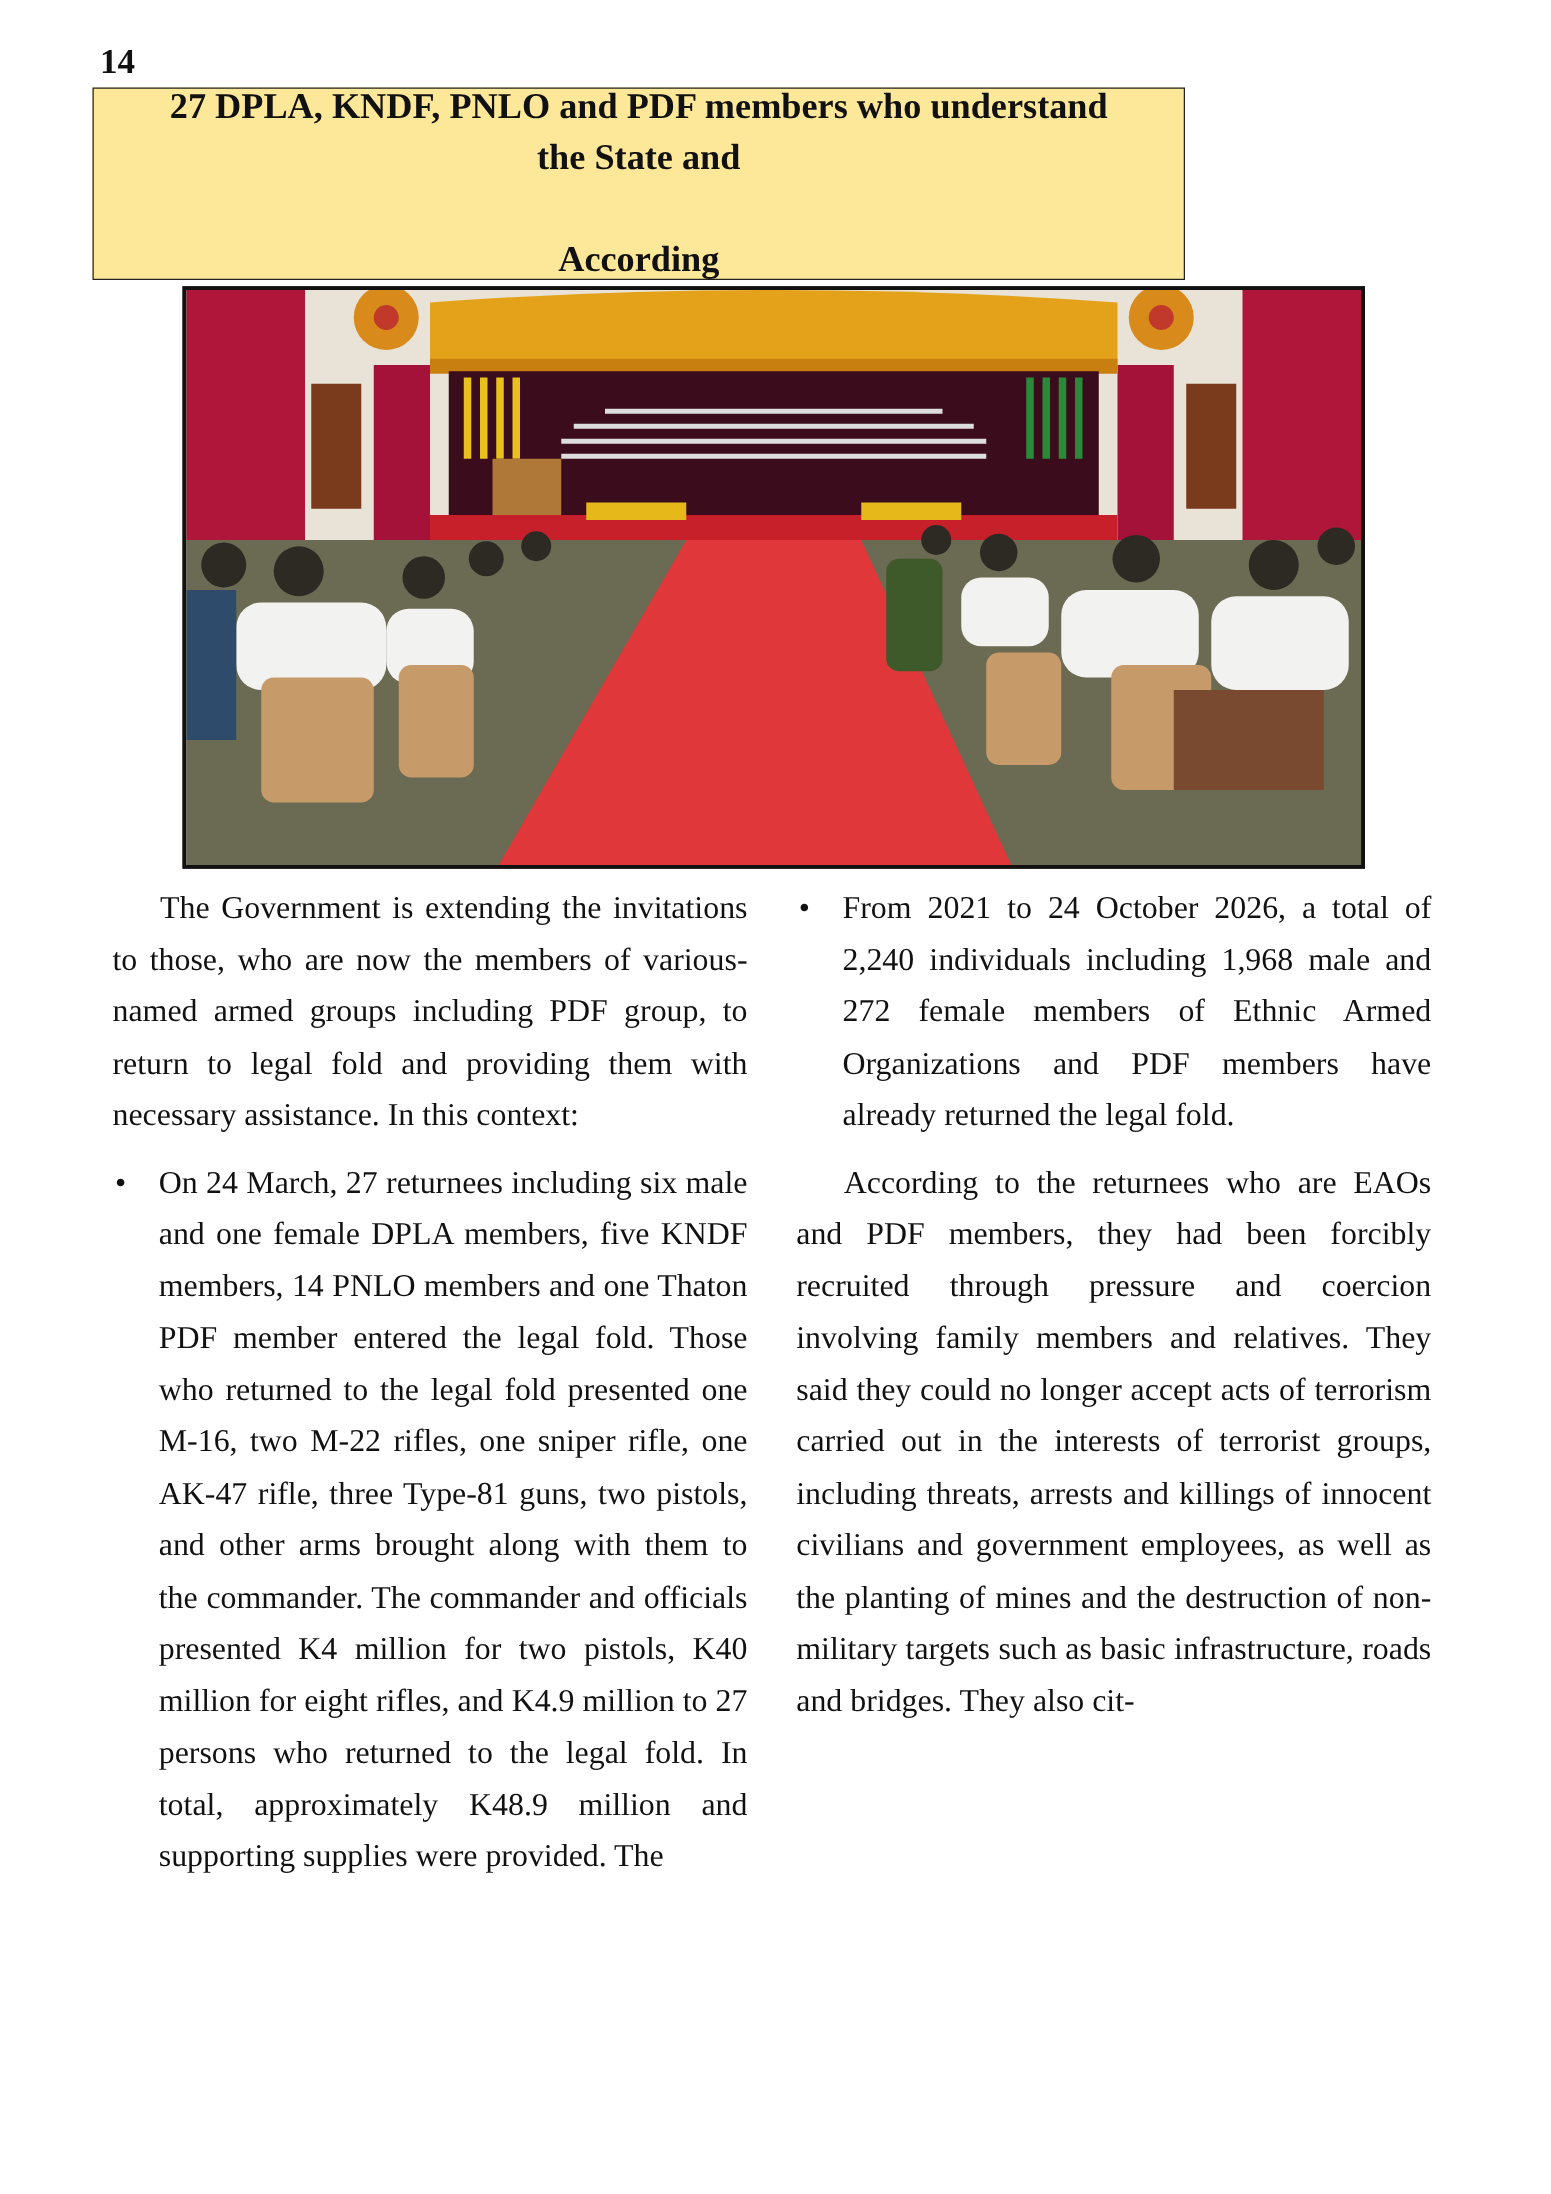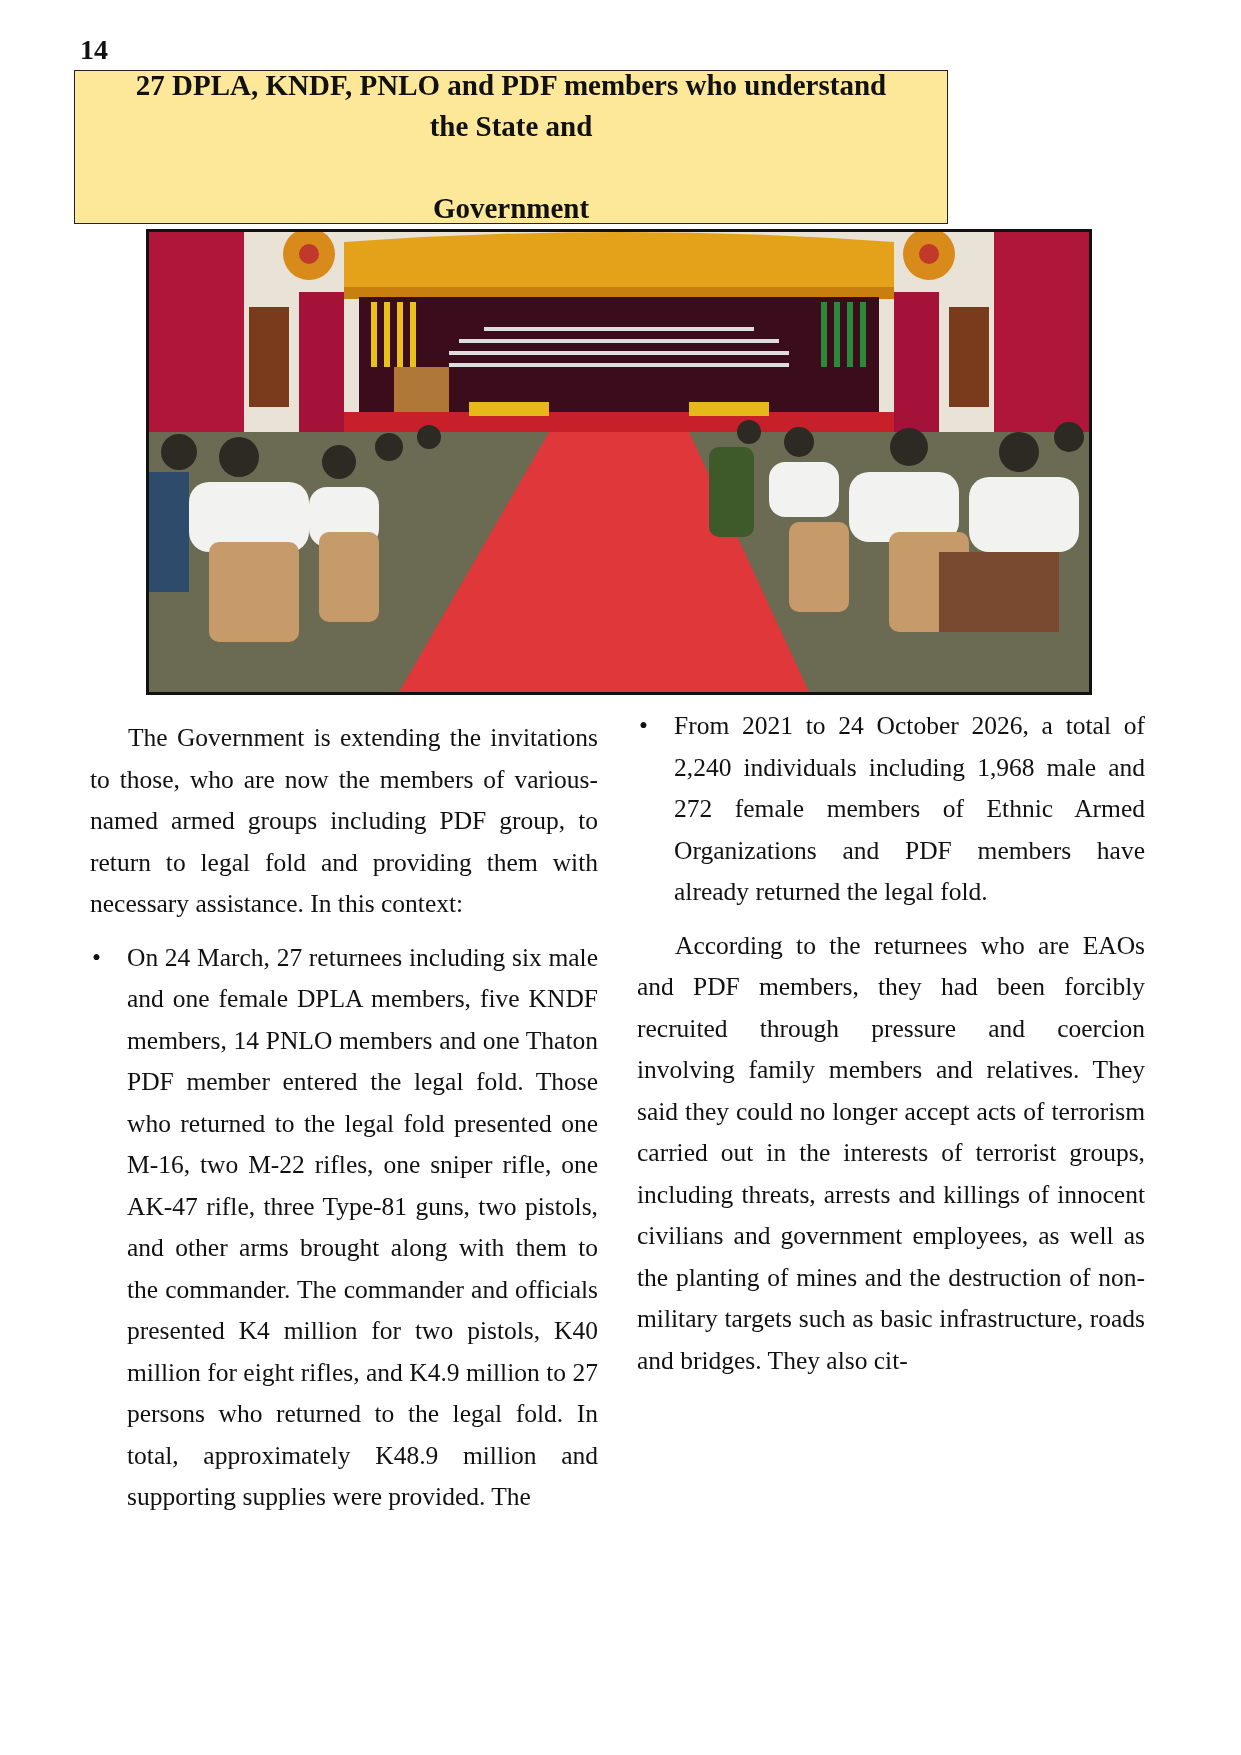--- a/index.html
+++ b/index.html
@@ -8,35 +8,35 @@
   .page-number { position: absolute; left: 80px; top: 34px; font-size: 28px; font-weight: bold; }
   .headline-box { position: absolute; left: 74px; top: 70px; width: 874px; height: 154px;
                   background: #fde89a; border: 1.5px solid #222; box-sizing: border-box;
                   display: flex; align-items: center; justify-content: center; text-align: center; }
   .headline { font-size: 29px; font-weight: bold; line-height: 41px; margin: 0; padding: 0 40px; }
   .photo { position: absolute; left: 146px; top: 229px; width: 946px; height: 466px;
            border: 3px solid #111; box-sizing: border-box; overflow: hidden; background: #4a3a2a; }
   .col { position: absolute; top: 705px; font-size: 25.5px; line-height: 41.5px; text-align: justify; }
   .col-left { left: 90px; width: 508px; }
   .col-right { left: 637px; width: 508px; }
-  .para { margin: 12px 0 12px 0; text-indent: 38px; }
+  .para { margin: 0 0 12px 0; text-indent: 38px; }
   .bullet { position: relative; padding-left: 37px; margin: 0 0 12px 0; }
   .bullet .dot { position: absolute; left: 2px; top: 0; }
   .cont { margin: 0 0 12px 37px; }
 </style>
 </head>
 <body>
 
 <div class="page-number">14</div>
 
 <div class="headline-box">
   <h1 class="headline">
     <span>27 DPLA, KNDF, PNLO and PDF members who understand the State and</span><br>
     <br>
-    <span>Government</span>
+    <span>According</span>
   </h1>
 </div>
 
 <div class="photo">
   <svg width="940" height="460" viewBox="0 0 940 460" xmlns="http://www.w3.org/2000/svg">
 
     <rect x="0" y="0" width="940" height="460" fill="#e9e2d6"></rect>
 
     <rect x="0" y="0" width="95" height="200" fill="#b0153a"></rect>
     <rect x="845" y="0" width="95" height="200" fill="#b0153a"></rect>

